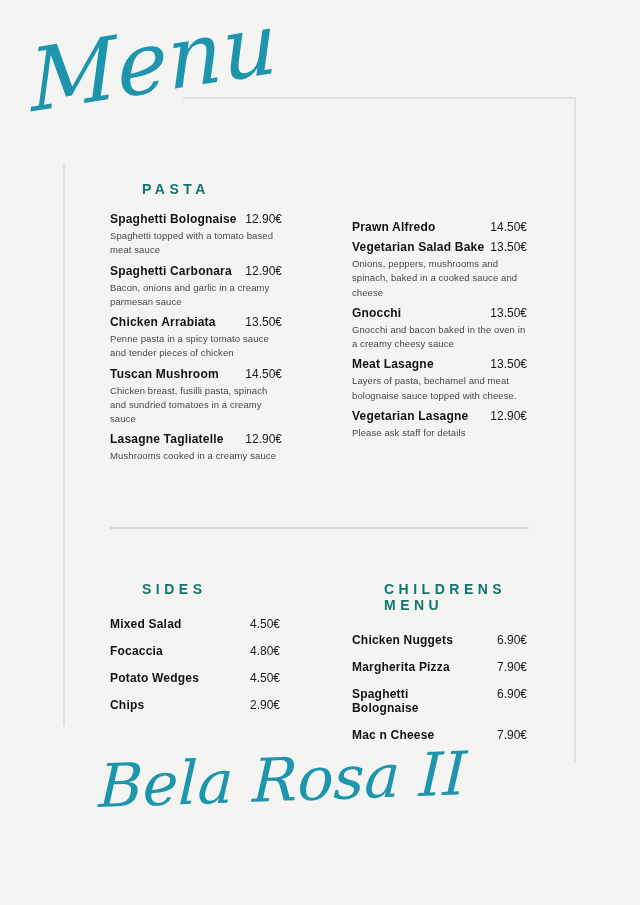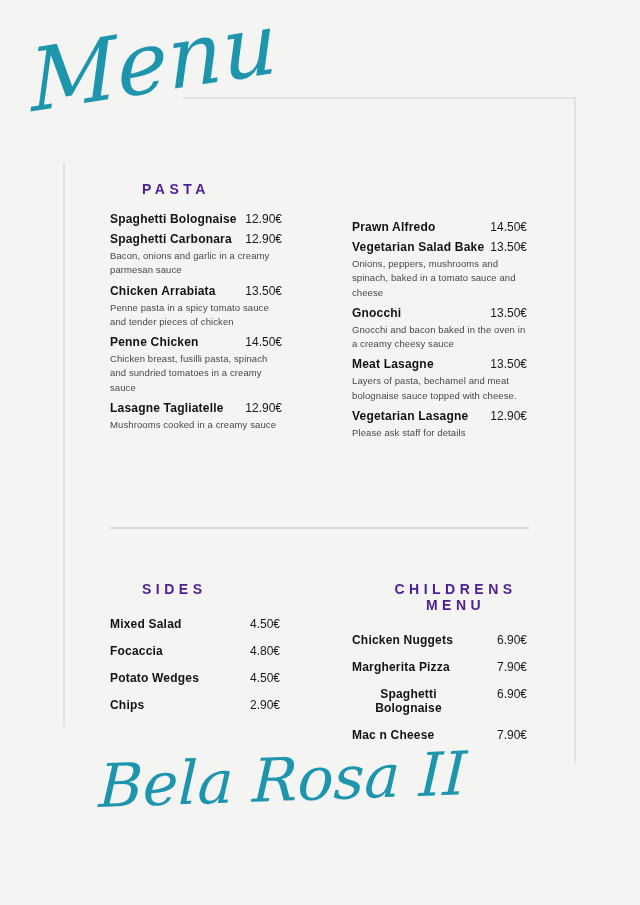--- a/index.html
+++ b/index.html
@@ -39,21 +39,21 @@
     font-size:60px;
     transform:rotate(-2deg) skewX(-4deg);
     transform-origin:left top;
   }
 
   
   .section-heading {
     font-size:14px;
     font-weight:700;
     letter-spacing:4.5px;
-    color:#4c1d95;
+    color:#0f766e;
     padding-left:32px;
   }
   .pasta { position:absolute; left:110px; top:181px; width:417px; }
   .pasta .section-heading { margin-bottom:15px; }
   .cols { display:flex; gap:70px; }
   .col-left  { width:172px; }
   .col-right { width:175px;margin-top:8px; }
 
   .item { margin-bottom:6px; }
   .item-row { display:flex; justify-content:space-between; align-items:baseline; }
@@ -61,21 +61,21 @@
   .item-price { font-size:12px; font-weight:500; color:#1a1a1a; }
   .item-desc  {
     margin-top:3px;
     font-size:9.5px;
     line-height:1.5;
     color:#474747;
     letter-spacing:0.1px;
   }
 
   .sides     { position:absolute; left:110px; top:581px; width:170px; }
-  .childrens { position:absolute; left:352px; top:581px; width:175px;text-align:center; }
+  .childrens { position:absolute; left:352px; top:581px; width:175px; }
   .sides .section-heading, .childrens .section-heading { margin-bottom:20px; }
   .simple-row {
     display:flex; justify-content:space-between; align-items:baseline;
     margin-bottom:13px;
     gap:32px;
   }
 </style>
 </head>
 <body>
 
@@ -90,38 +90,39 @@
   <div class="pasta">
     <div class="section-heading">PASTA</div>
     <div class="cols">
 
       <div class="col-left">
         <div class="item">
           <div class="item-row">
             <span class="item-name">Spaghetti Bolognaise</span>
             <span class="item-price">12.90€</span>
           </div>
+          <div class="item-desc">Spaghetti topped with a tomato based meat sauce</div>
         </div>
         <div class="item">
           <div class="item-row">
             <span class="item-name">Spaghetti Carbonara</span>
             <span class="item-price">12.90€</span>
           </div>
           <div class="item-desc">Bacon, onions and garlic in a creamy parmesan sauce</div>
         </div>
         <div class="item">
           <div class="item-row">
             <span class="item-name">Chicken Arrabiata</span>
             <span class="item-price">13.50€</span>
           </div>
           <div class="item-desc">Penne pasta in a spicy tomato sauce and tender pieces of chicken</div>
         </div>
         <div class="item">
           <div class="item-row">
-            <span class="item-name">Penne Chicken</span>
+            <span class="item-name">Tuscan Mushroom</span>
             <span class="item-price">14.50€</span>
           </div>
           <div class="item-desc">Chicken breast, fusilli pasta, spinach and sundried tomatoes in a creamy sauce</div>
         </div>
         <div class="item">
           <div class="item-row">
             <span class="item-name">Lasagne Tagliatelle</span>
             <span class="item-price">12.90€</span>
           </div>
           <div class="item-desc">Mushrooms cooked in a creamy sauce</div>
@@ -133,21 +134,21 @@
           <div class="item-row">
             <span class="item-name">Prawn Alfredo</span>
             <span class="item-price">14.50€</span>
           </div>
         </div>
         <div class="item">
           <div class="item-row">
             <span class="item-name">Vegetarian Salad Bake</span>
             <span class="item-price">13.50€</span>
           </div>
-          <div class="item-desc">Onions, peppers, mushrooms and spinach, baked in a tomato sauce and cheese</div>
+          <div class="item-desc">Onions, peppers, mushrooms and spinach, baked in a cooked sauce and cheese</div>
         </div>
         <div class="item">
           <div class="item-row">
             <span class="item-name">Gnocchi</span>
             <span class="item-price">13.50€</span>
           </div>
           <div class="item-desc">Gnocchi and bacon baked in the oven in a creamy cheesy sauce</div>
         </div>
         <div class="item">
           <div class="item-row">

